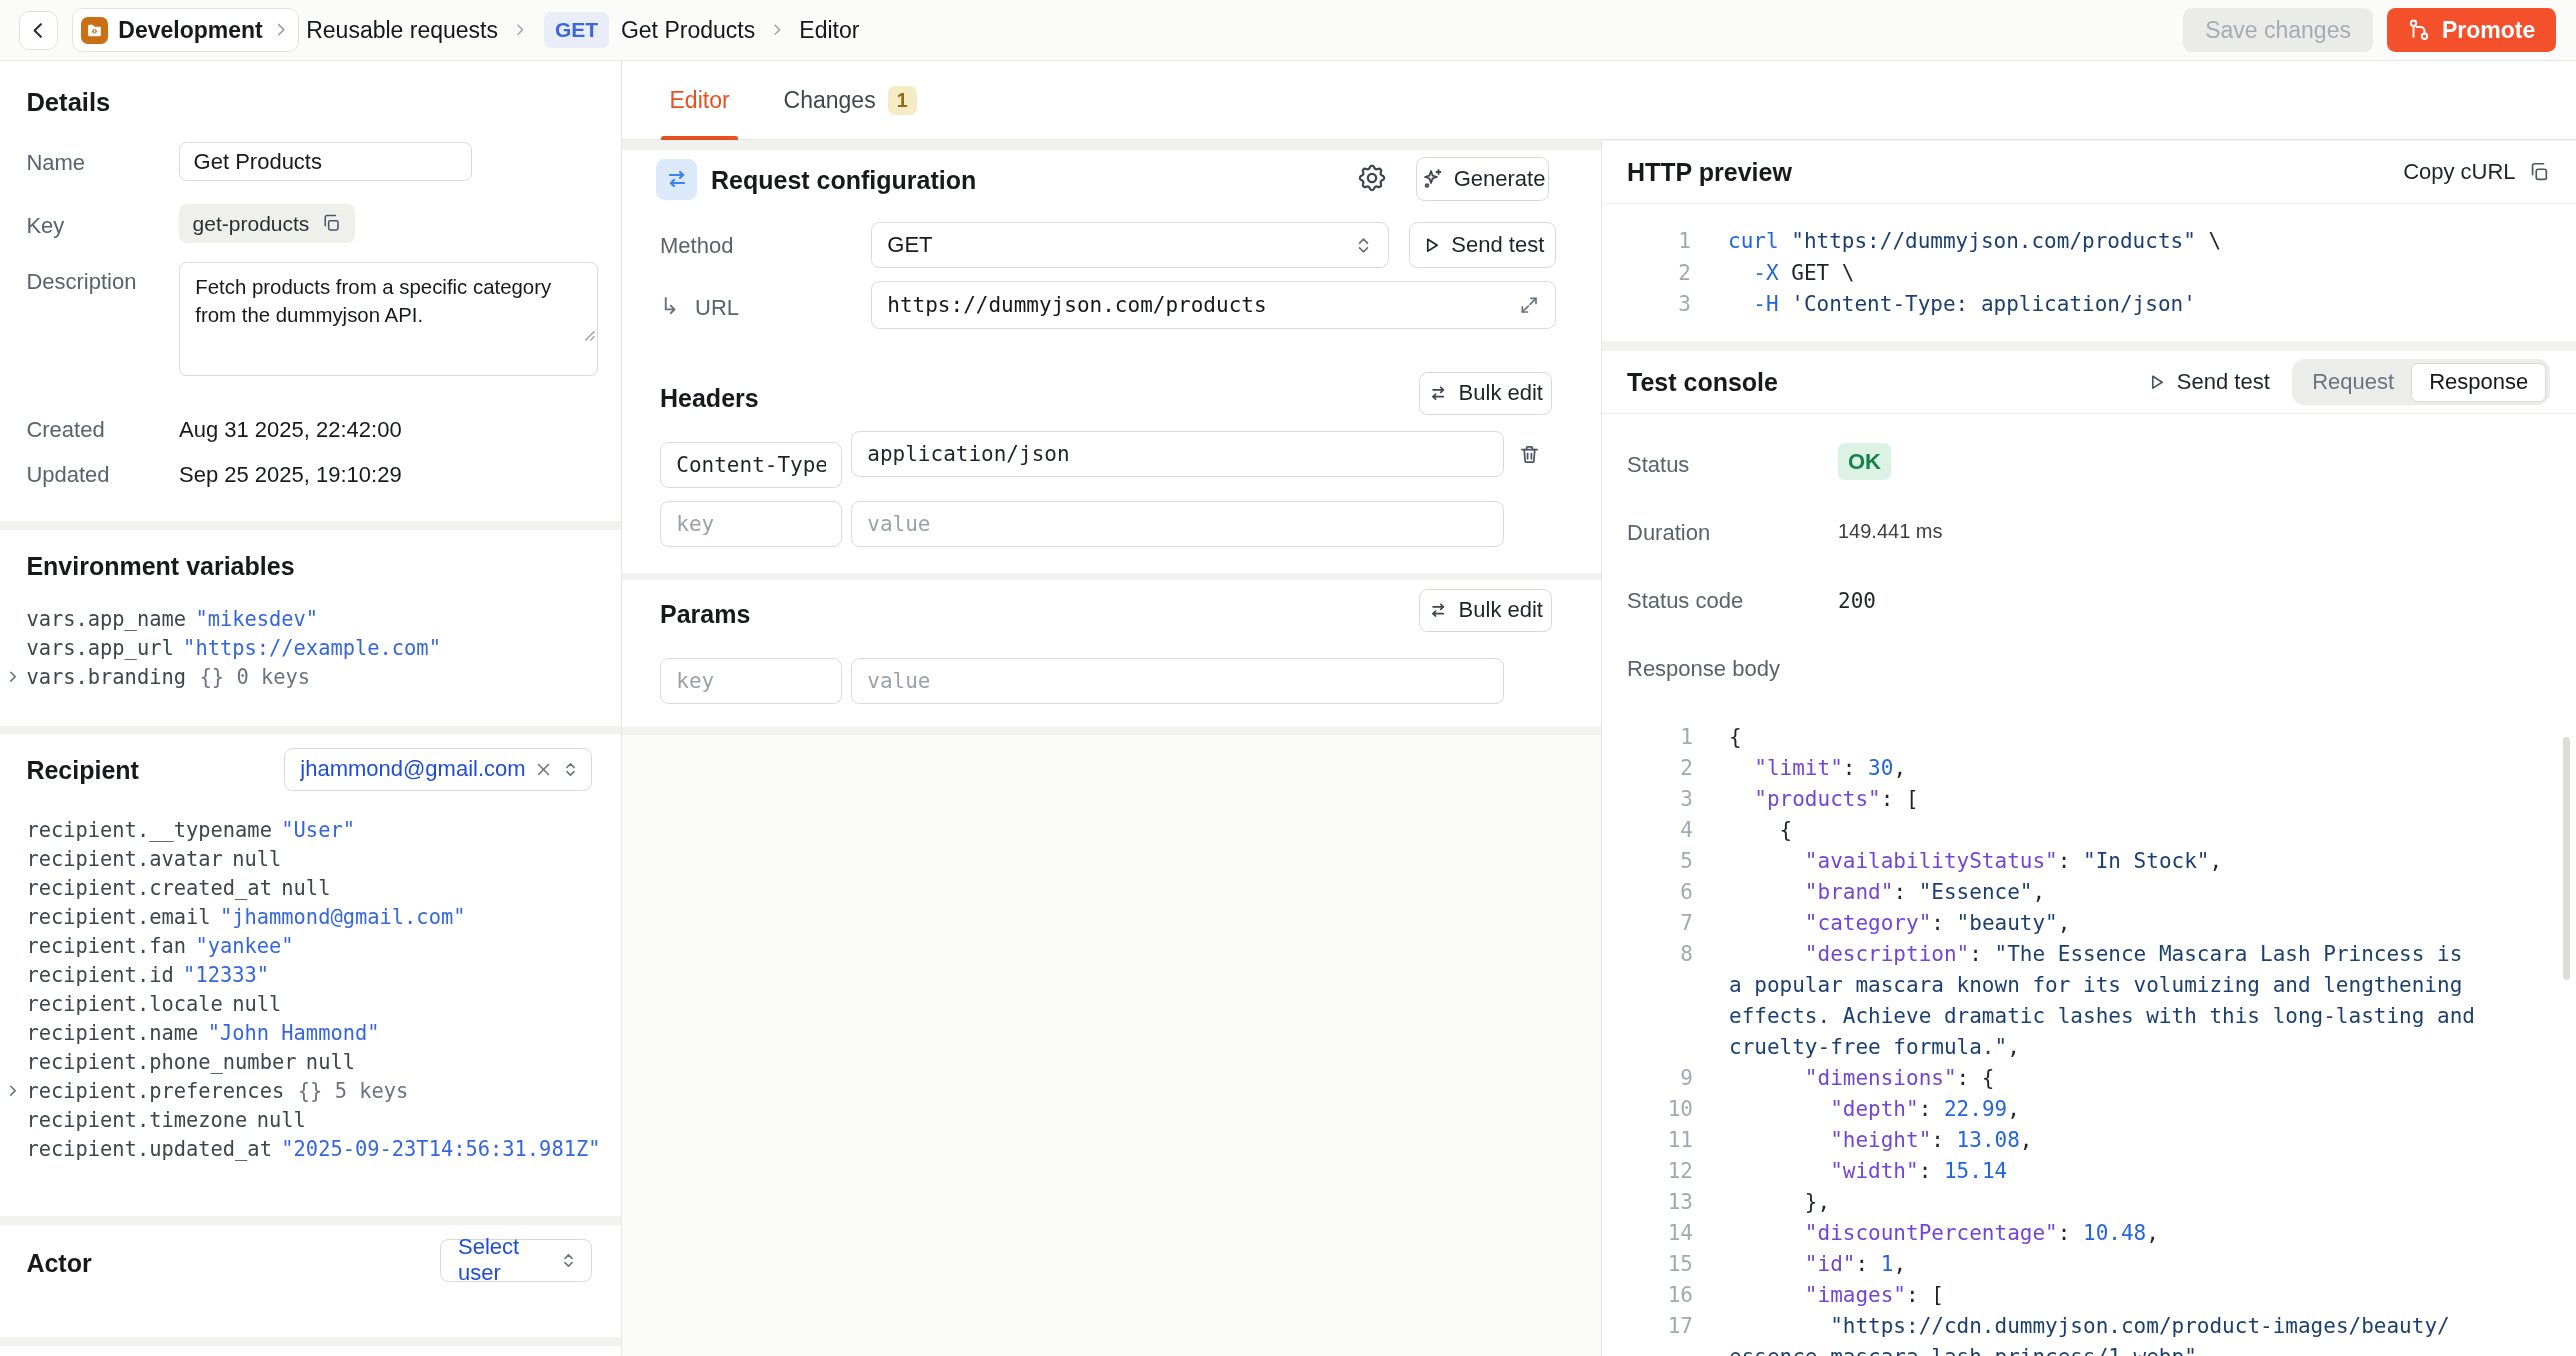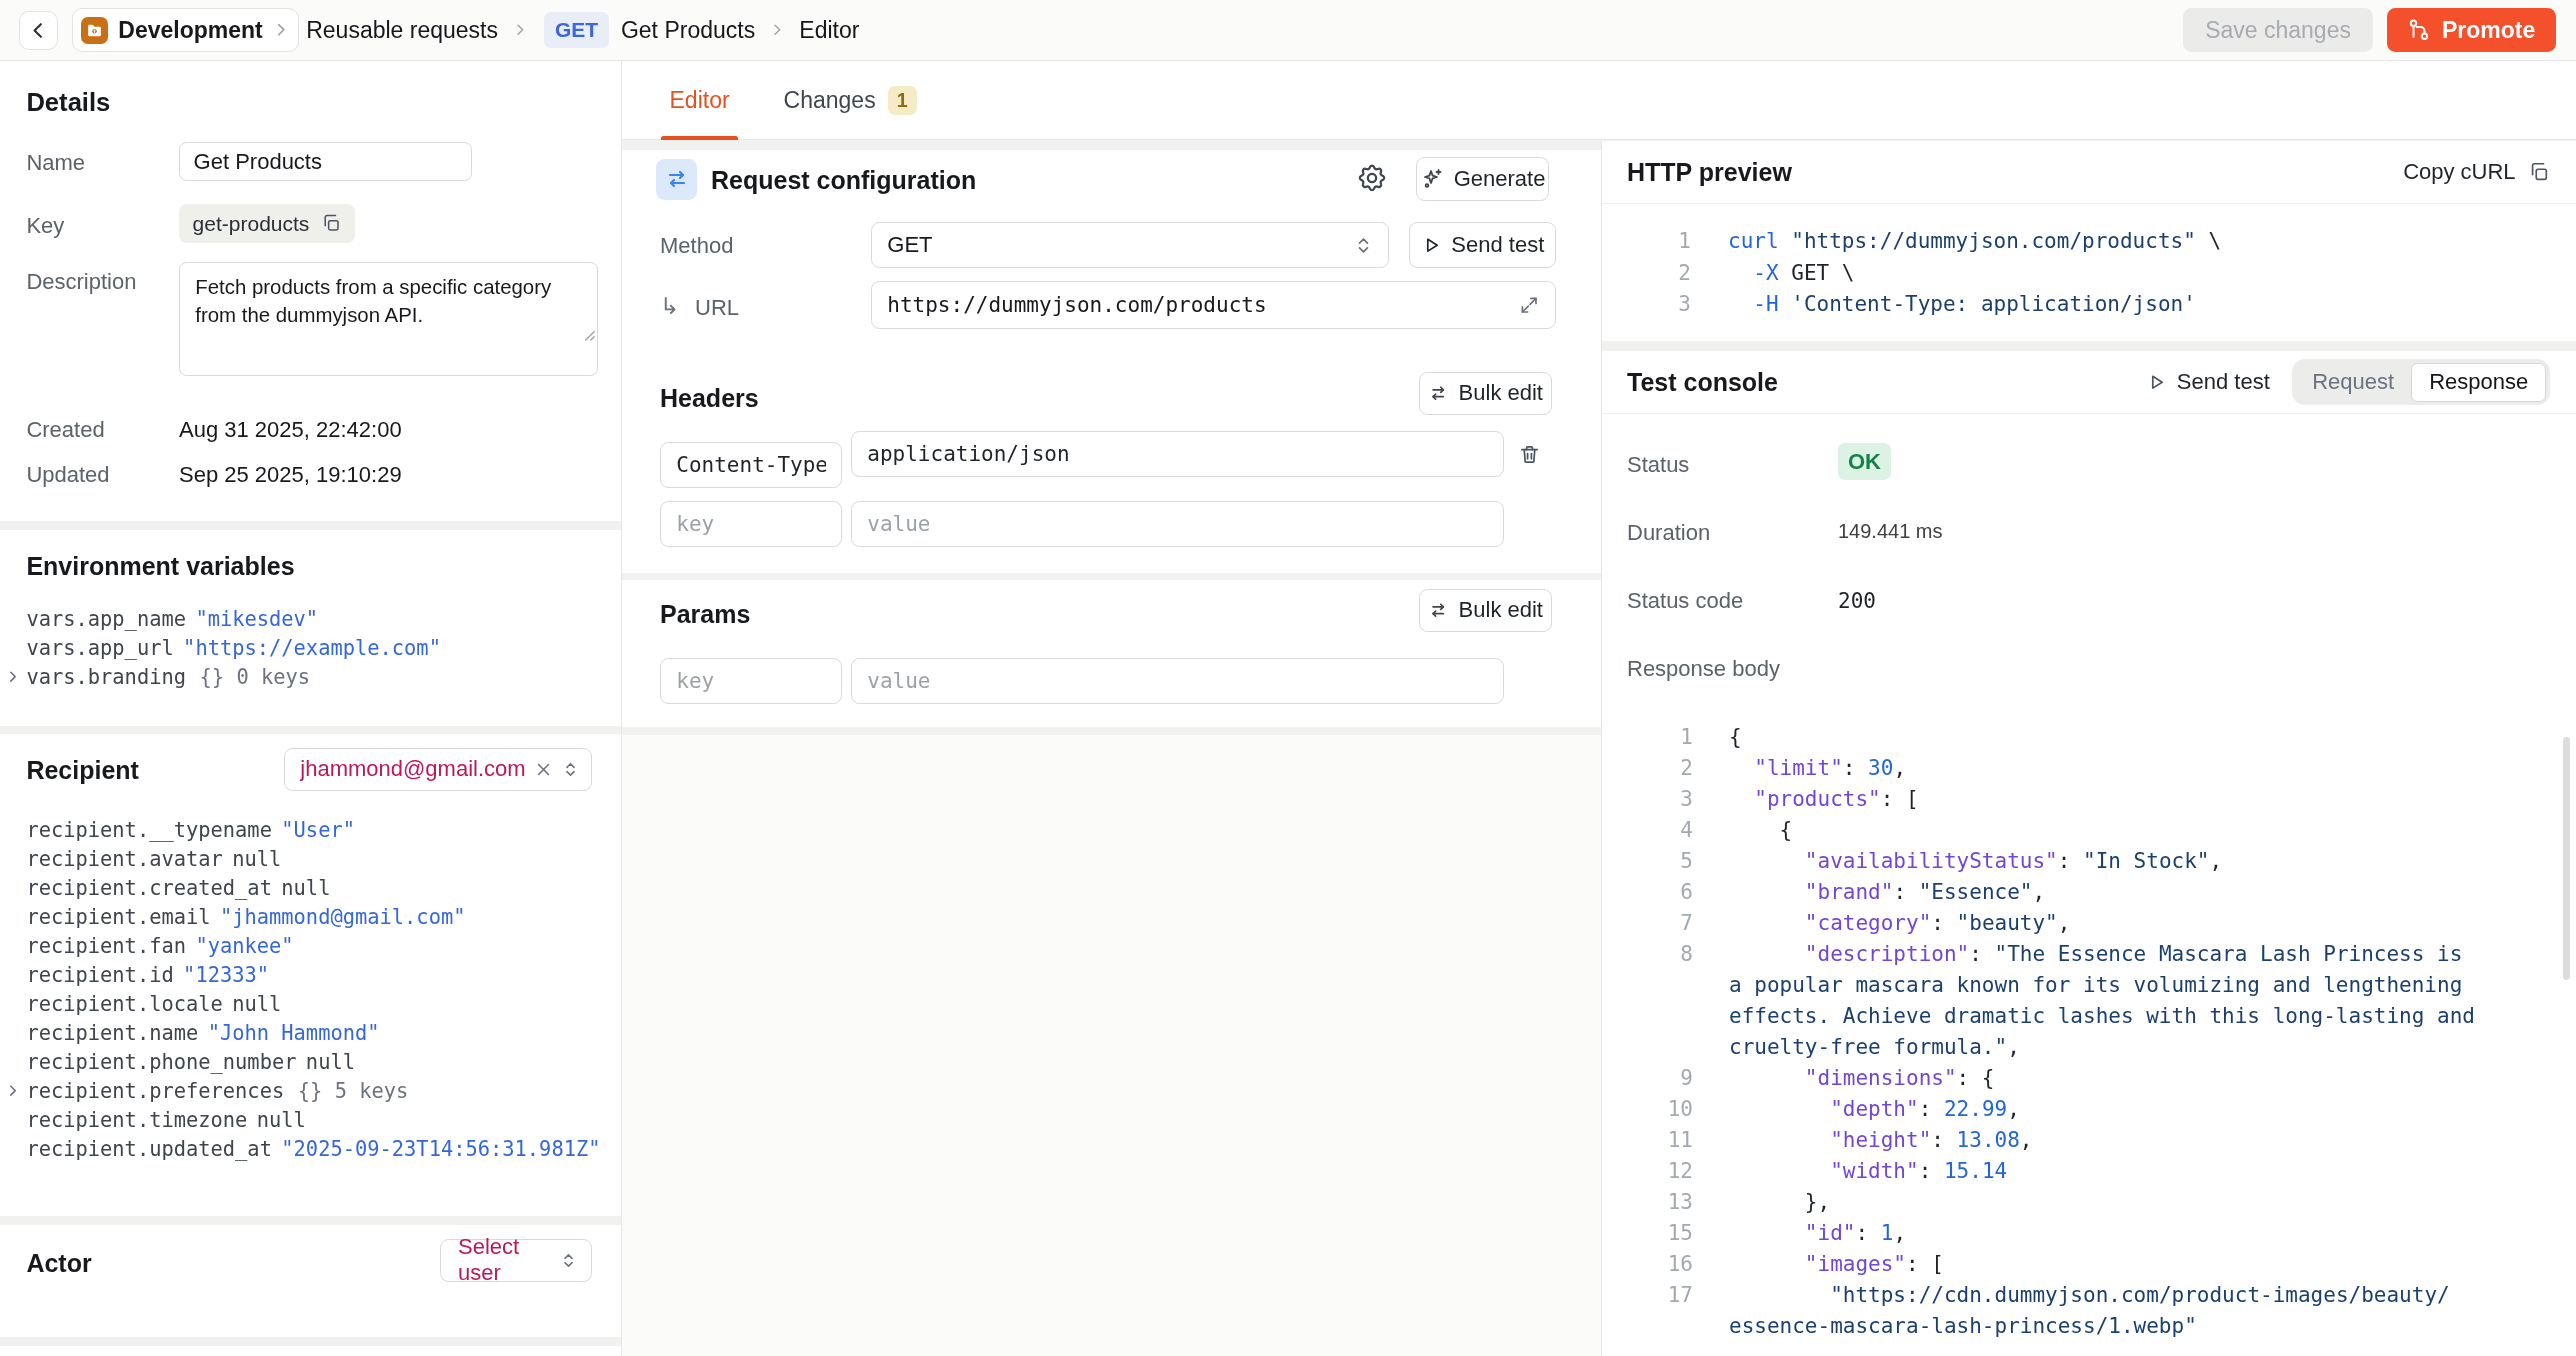--- a/index.html
+++ b/index.html
@@ -58,21 +58,21 @@
   .kv-rows { position:absolute; left:0; width:621px; font-family:"DejaVu Sans Mono", monospace; font-size:20.4px; }
   .kv-row { position:relative; padding-left:26.4px; line-height:29px; white-space:nowrap; }
   .kv-key { color:#3E454E; }
   .kv-val { margin-left:9.4px; }
   .kv-val.string { color:#3566DE; }
   .kv-val.null { color:#3E454E; }
   .kv-val.object { color:#6B7280; margin-left:13.6px; }
   .kv-chevron { position:absolute; left:5.1px; top:6px; }
 
   .combo { position:absolute; display:flex; align-items:center; border:0.9px solid #D8D8D6;
-    border-radius:8.5px; background:#FFF; font-size:22px; color:#be185d; }
+    border-radius:8.5px; background:#FFF; font-size:22px; color:#1d4ed8; }
   .combo .grow { flex:1; }
 
   
   .tab { position:relative; display:flex; align-items:center; gap:12px; padding:0 8.5px; margin-right:37px;
     font-size:23px; font-weight:500; color:#3F4650; }
   .tab.active { color:#E8501F; }
   .tab.active::after { content:""; position:absolute; left:0; right:0; bottom:-0.9px; height:4.3px;
     background:#E8501F; border-radius:2.6px 2.6px 0 0; }
   .tab-badge { min-width:29px; height:29px; border-radius:6.8px; background:#F5EBC5; color:#8F6B12;
     font-size:19.6px; font-weight:600; display:flex; align-items:center; justify-content:center; padding:0 6.8px; }
@@ -432,20 +432,21 @@
         <div class="code-row"><span class="ln">7</span><span class="code"><span class="tok-pl">      </span><span class="tok-key">"category"</span><span class="tok-pl">: </span><span class="tok-str">"beauty"</span><span class="tok-pl">,</span></span></div>
         <div class="code-row"><span class="ln">8</span><span class="code"><span class="tok-pl">      </span><span class="tok-key">"description"</span><span class="tok-pl">: </span><span class="tok-str">"The Essence Mascara Lash Princess is</span></span></div>
         <div class="code-row"><span class="ln"></span><span class="code"><span class="tok-str">a popular mascara known for its volumizing and lengthening</span></span></div>
         <div class="code-row"><span class="ln"></span><span class="code"><span class="tok-str">effects. Achieve dramatic lashes with this long-lasting and</span></span></div>
         <div class="code-row"><span class="ln"></span><span class="code"><span class="tok-str">cruelty-free formula."</span><span class="tok-pl">,</span></span></div>
         <div class="code-row"><span class="ln">9</span><span class="code"><span class="tok-pl">      </span><span class="tok-key">"dimensions"</span><span class="tok-pl">: {</span></span></div>
         <div class="code-row"><span class="ln">10</span><span class="code"><span class="tok-pl">        </span><span class="tok-key">"depth"</span><span class="tok-pl">: </span><span class="tok-num">22.99</span><span class="tok-pl">,</span></span></div>
         <div class="code-row"><span class="ln">11</span><span class="code"><span class="tok-pl">        </span><span class="tok-key">"height"</span><span class="tok-pl">: </span><span class="tok-num">13.08</span><span class="tok-pl">,</span></span></div>
         <div class="code-row"><span class="ln">12</span><span class="code"><span class="tok-pl">        </span><span class="tok-key">"width"</span><span class="tok-pl">: </span><span class="tok-num">15.14</span></span></div>
         <div class="code-row"><span class="ln">13</span><span class="code"><span class="tok-pl">      },</span></span></div>
+        <div class="code-row"><span class="ln">14</span><span class="code"><span class="tok-pl">      </span><span class="tok-key">"discountPercentage"</span><span class="tok-pl">: </span><span class="tok-num">10.48</span><span class="tok-pl">,</span></span></div>
         <div class="code-row"><span class="ln">15</span><span class="code"><span class="tok-pl">      </span><span class="tok-key">"id"</span><span class="tok-pl">: </span><span class="tok-num">1</span><span class="tok-pl">,</span></span></div>
         <div class="code-row"><span class="ln">16</span><span class="code"><span class="tok-pl">      </span><span class="tok-key">"images"</span><span class="tok-pl">: [</span></span></div>
         <div class="code-row"><span class="ln">17</span><span class="code"><span class="tok-pl">        </span><span class="tok-str">"https://cdn.dummyjson.com/product-images/beauty/</span></span></div>
         <div class="code-row"><span class="ln"></span><span class="code"><span class="tok-str">essence-mascara-lash-princess/1.webp"</span></span></div>
       </div>
     <div class="scroll-thumb"></div>
   </section>
 
 </div>
 

